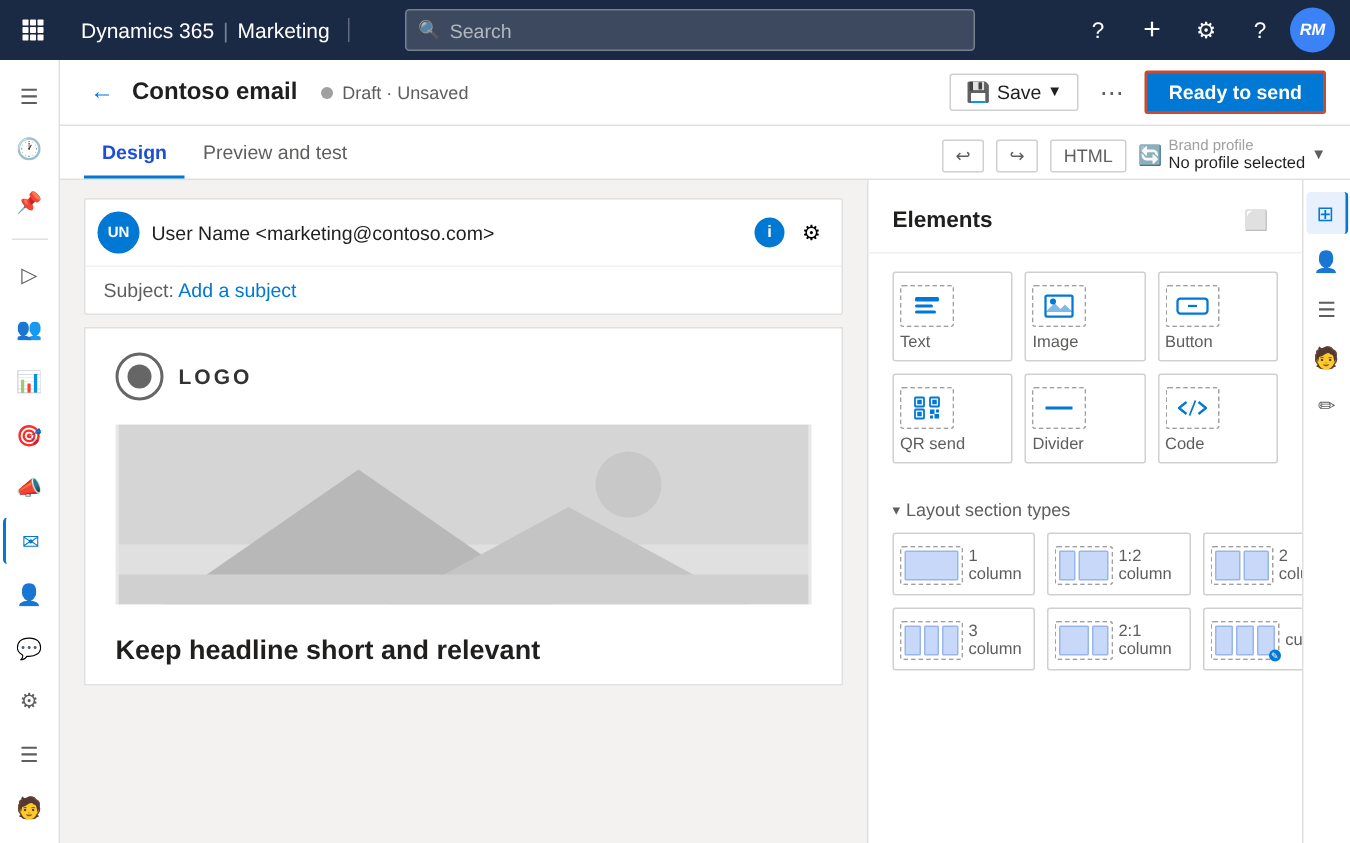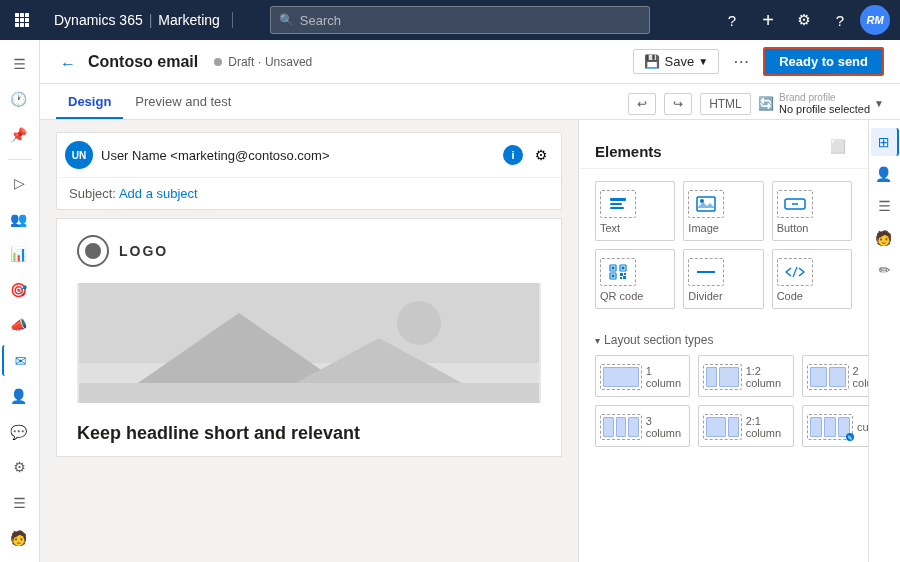--- a/index.html
+++ b/index.html
@@ -160,21 +160,21 @@
     .right-panel {
       width: 290px;
       background: white;
       border-left: 1px solid #e0e0e0;
       display: flex;
       flex-direction: column;
     }
     .right-panel-header {
       padding: 12px 16px 8px;
       display: flex;
-      align-items: flex-end;
+      align-items: center;
       justify-content: space-between;
       border-bottom: 1px solid #f0f0f0;
     }
     .elements-title { font-size: 15px; font-weight: 600; color: #201f1e; }
     .panel-icon-btn { width: 28px; height: 28px; display: flex; align-items: center; justify-content: center; cursor: pointer; color: #605e5c; }
 
     .elements-grid { padding: 12px 16px; }
     .elements-row { display: flex; gap: 8px; margin-bottom: 8px; }
     .element-card {
       flex: 1;
@@ -420,21 +420,21 @@
                   <rect x="12" y="2" width="6" height="6" rx="0.5" fill="none" stroke="#0078d4" stroke-width="1.2"></rect>
                   <rect x="13.5" y="3.5" width="3" height="3" fill="#0078d4"></rect>
                   <rect x="2" y="10" width="6" height="6" rx="0.5" fill="none" stroke="#0078d4" stroke-width="1.2"></rect>
                   <rect x="3.5" y="11.5" width="3" height="3" fill="#0078d4"></rect>
                   <rect x="12" y="10" width="3" height="3" fill="#0078d4"></rect>
                   <rect x="16" y="10" width="2" height="2" fill="#0078d4"></rect>
                   <rect x="12" y="14" width="2" height="2" fill="#0078d4"></rect>
                   <rect x="15" y="13" width="3" height="3" fill="#0078d4"></rect>
                 </svg>
               </div>
-              <span class="element-label">QR code</span>
+              <span class="element-label">QR send</span>
             </div>
             <div class="element-card">
               <div class="element-icon">
                 <svg width="22" height="16" viewBox="0 0 22 16">
                   <line x1="2" y1="8" x2="20" y2="8" stroke="#0078d4" stroke-width="2"></line>
                 </svg>
               </div>
               <span class="element-label">Divider</span>
             </div>
             <div class="element-card">

